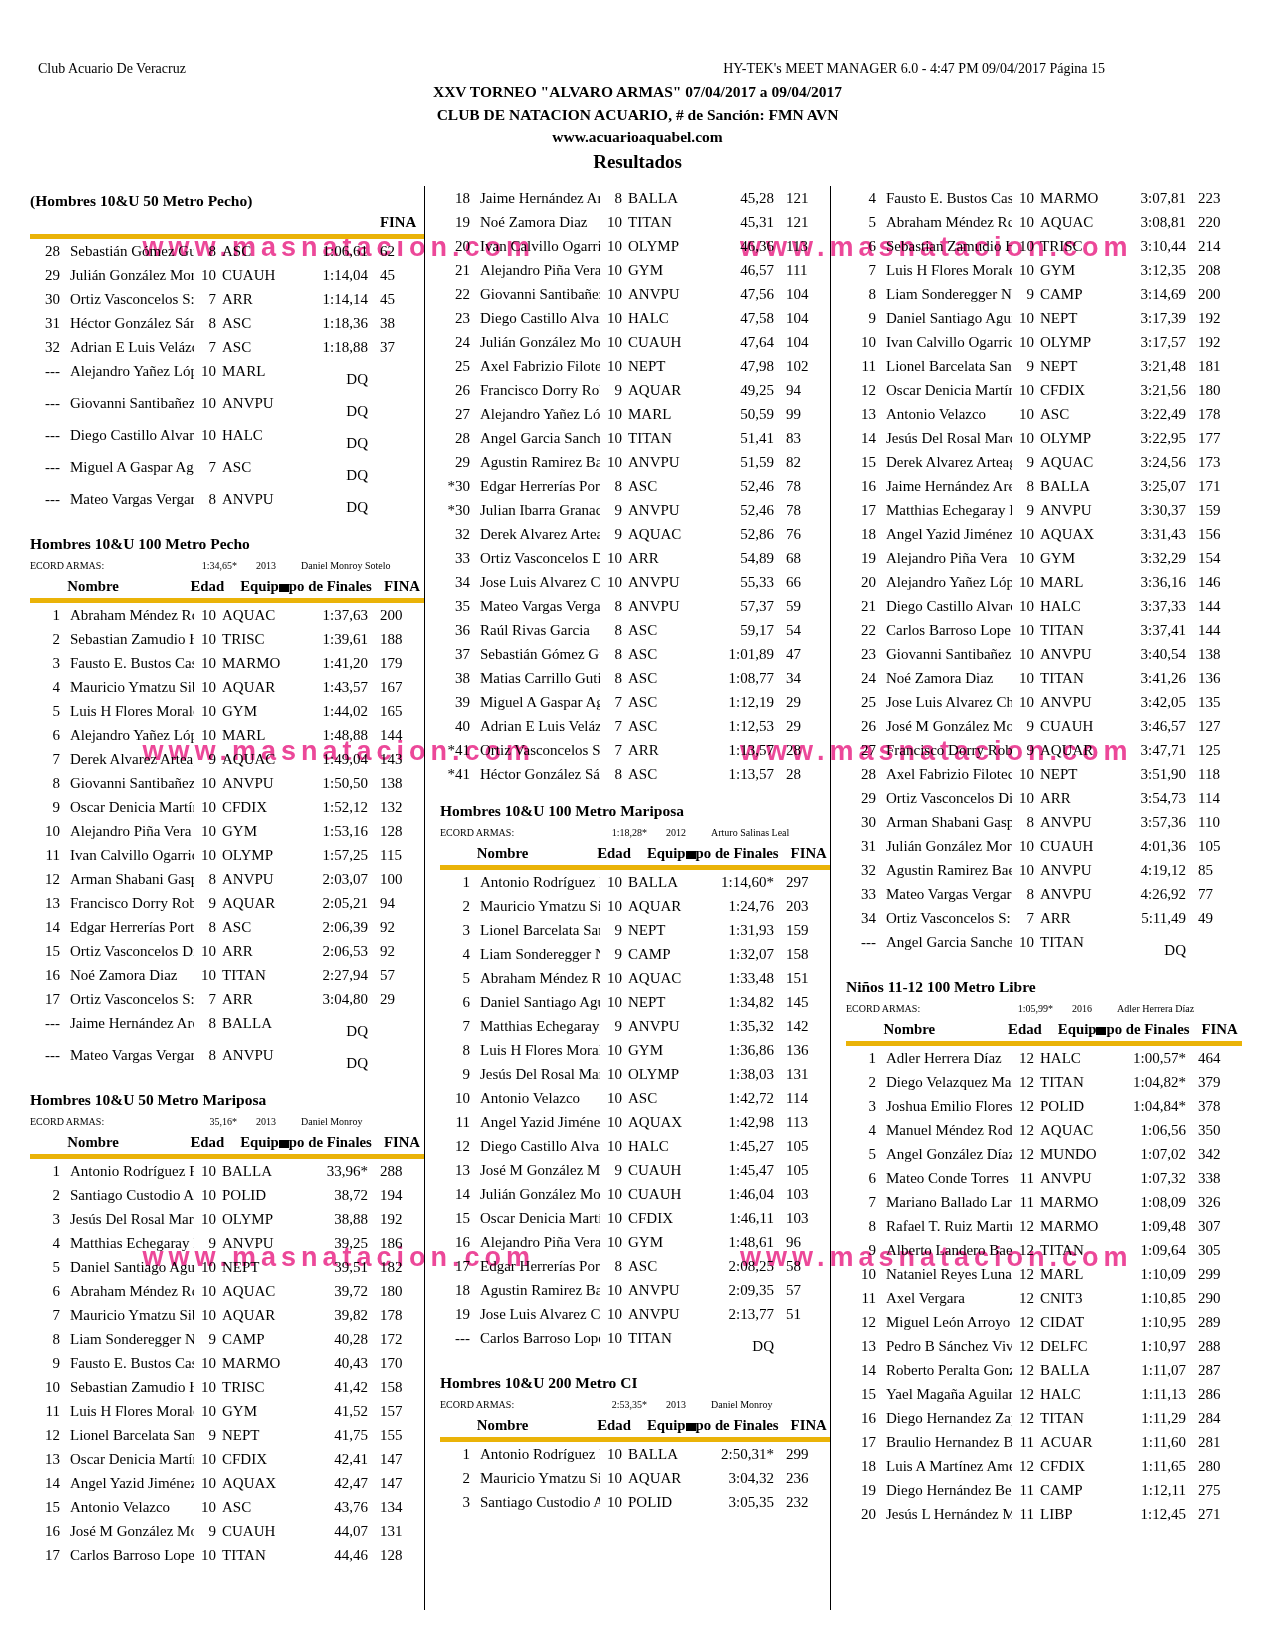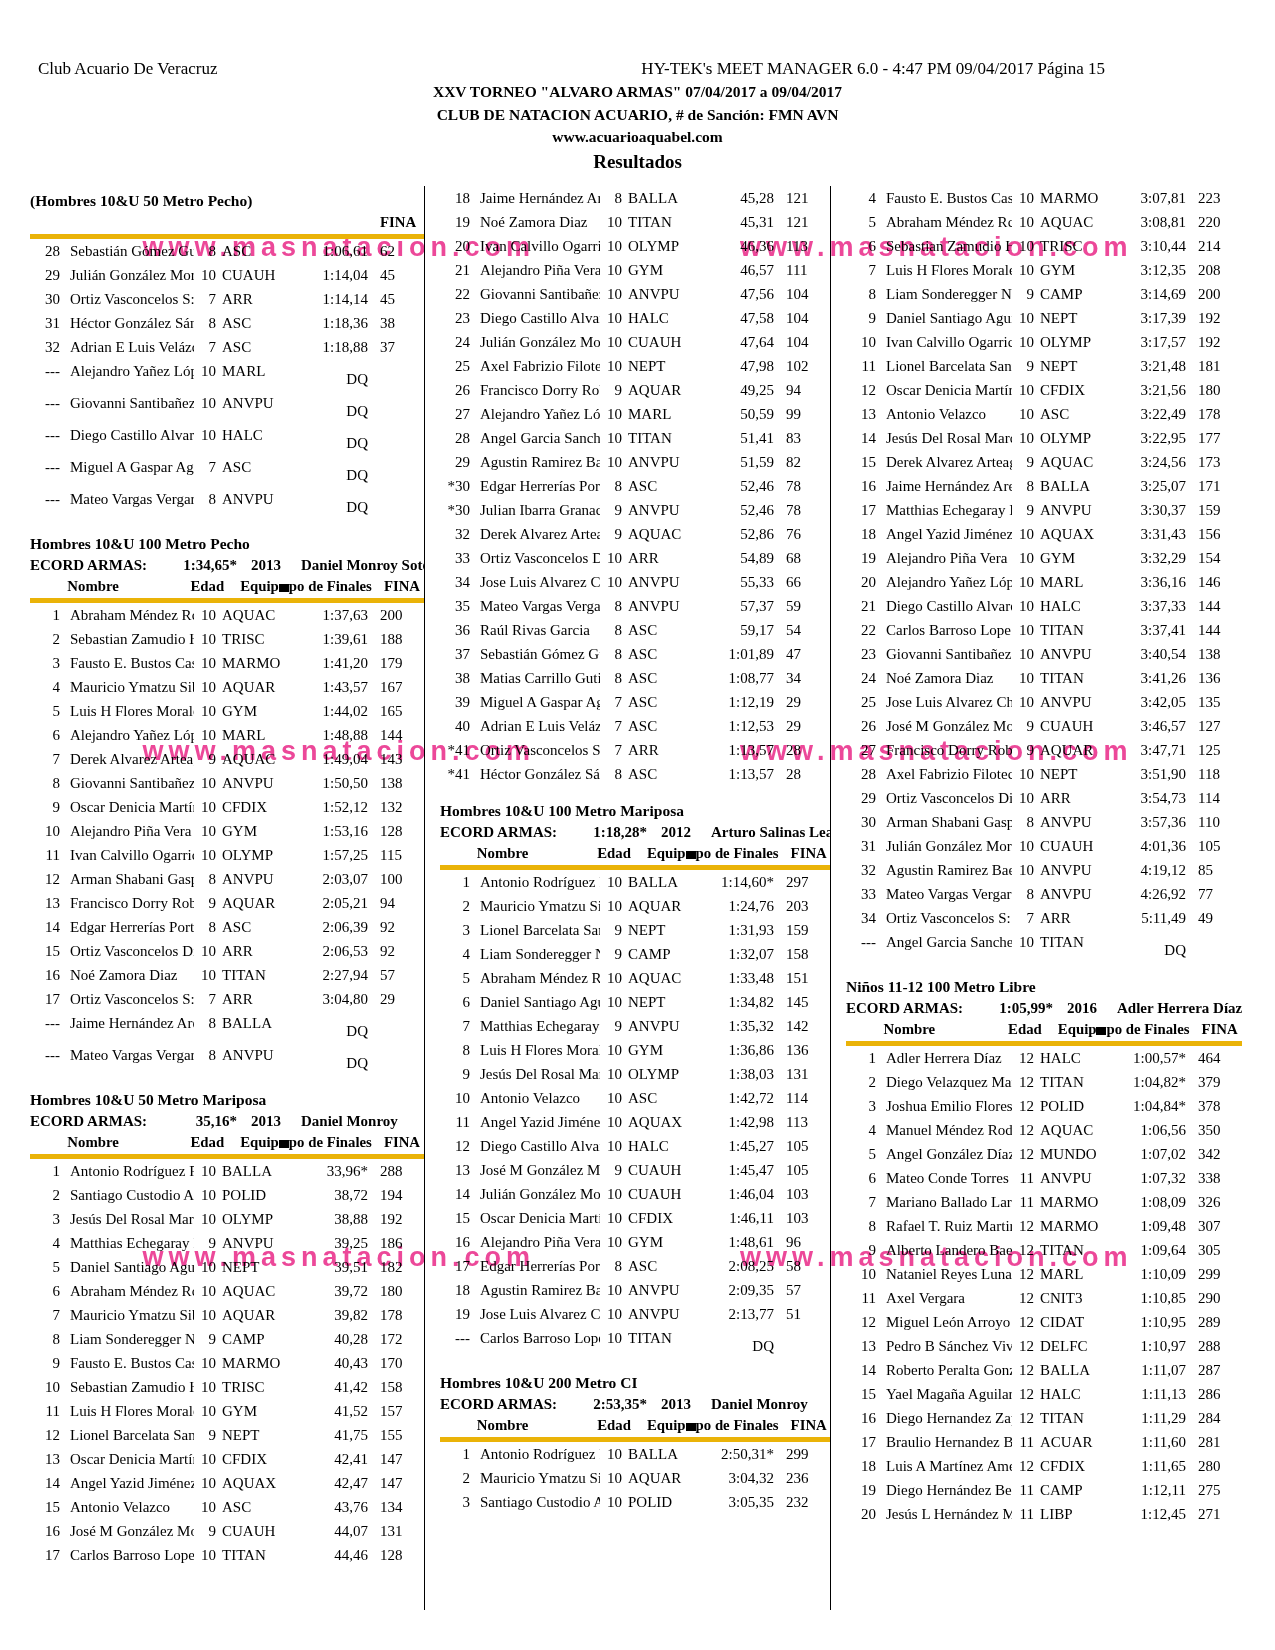--- a/index.html
+++ b/index.html
@@ -1,39 +1,39 @@
 <!DOCTYPE html>
 <html><head>
 <meta charset="utf-8">
 <style>
   html,body{margin:0;padding:0;background:#fff;}
   .page{position:relative;width:1275px;height:1650px;background:#fff;overflow:hidden;
         font-family:"Liberation Serif",serif;color:#000;}
   
   .page-header{position:absolute;top:58px;left:38px;width:1199px;z-index:2;}
-  .ph-row1{display:flex;justify-content:space-between;font-size:17px;line-height:22px;padding-right:132px;text-align:right;}
+  .ph-row1{display:flex;justify-content:space-between;font-size:14px;line-height:22px;padding-right:132px;text-align:right;}
   .ph-center{text-align:center;font-weight:bold;}
   .ph-title{font-size:15.5px;line-height:23px;}
   .ph-sub{font-size:15.5px;line-height:23px;}
   .ph-web{font-size:15.5px;line-height:22px;}
   .ph-res{font-size:19px;line-height:28px;}
   
   .wm{position:absolute;left:40px;right:40px;display:flex;justify-content:space-around;
       z-index:0;font-family:"Liberation Sans",sans-serif;font-weight:bold;font-size:27px;
       color:#ec4899;letter-spacing:5px;white-space:nowrap;}
   
   .cols{position:absolute;top:186px;left:30px;display:flex;z-index:1;}
   .col{box-sizing:border-box;min-height:1424px;}
   .col-1{width:394px;}
   .col-2{width:406px;border-left:1.5px solid #000;padding-left:15px;}
   .col-3{width:412px;border-left:1.5px solid #000;padding-left:15px;}
   
   .sec-title{font-weight:bold;font-size:15.5px;line-height:22px;margin-top:14px;white-space:nowrap;}
   .col > .sec-title:first-child{margin-top:4px;}
-  .rec{display:flex;font-weight:bold;font-size:15px;line-height:21px;white-space:nowrap;}
+  .rec{display:flex;font-weight:normal;font-size:10px;line-height:21px;white-space:nowrap;}
   .rec-label{width:135px;}
   .rec-time{width:72px;text-align:right;}
   .rec-year{width:58px;text-align:center;}
   .rec-holder{flex:1;padding-left:6px;overflow:hidden;}
   .hdr{display:flex;font-weight:bold;font-size:14.8px;line-height:21px;
        border-bottom:5px solid #eab308;padding-bottom:1px;white-space:nowrap;}
   .h-rank{width:30px;}
   .h-nombre{width:115px;padding-left:10px;}
   .h-edad{width:57px;text-align:right;}
   .h-equip{flex:1;padding-left:16px;overflow:visible;text-align:center;}

